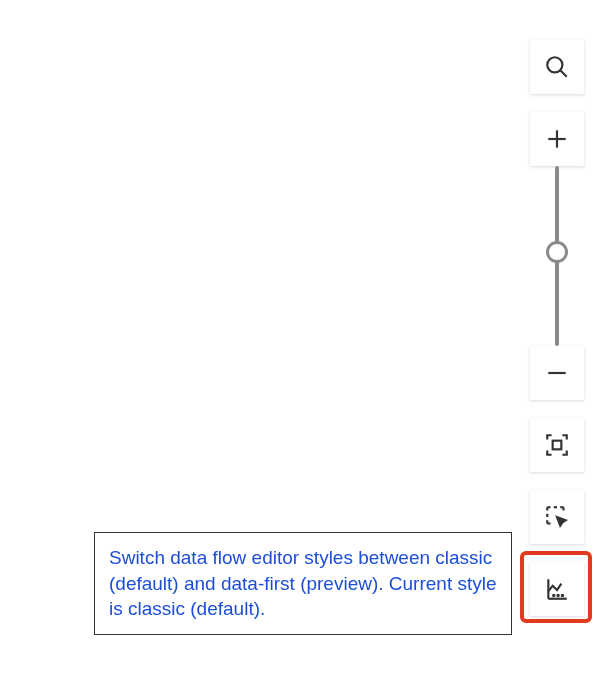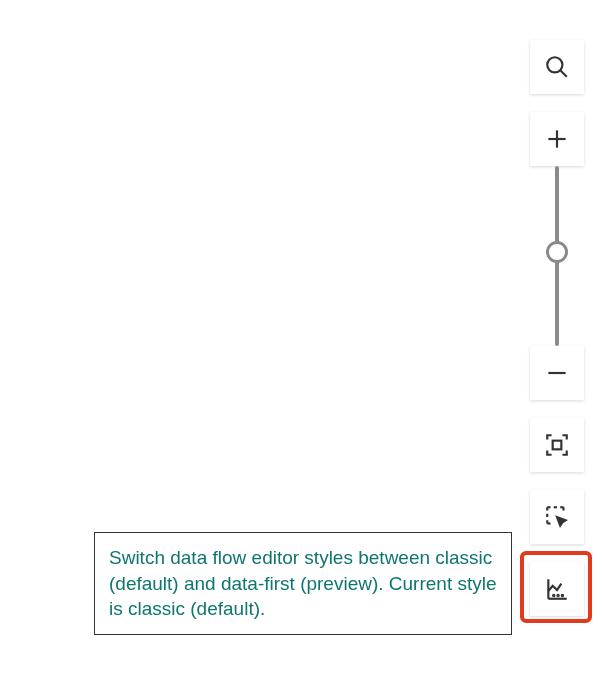--- a/index.html
+++ b/index.html
@@ -90,21 +90,21 @@
     .tooltip {
       position: absolute;
       left: 94px;
       top: 532px;
       width: 418px;
       background: #ffffff;
       border: 1px solid #333333;
       padding: 12px 14px;
       font-size: 19px;
       line-height: 1.35;
-      color: #0f766e;
+      color: #1d4ed8;
     }
     
     .btn-style {
       margin-bottom: 0;
     }
   </style>
 </head>
 <body>
 
 <div class="toolbar">

